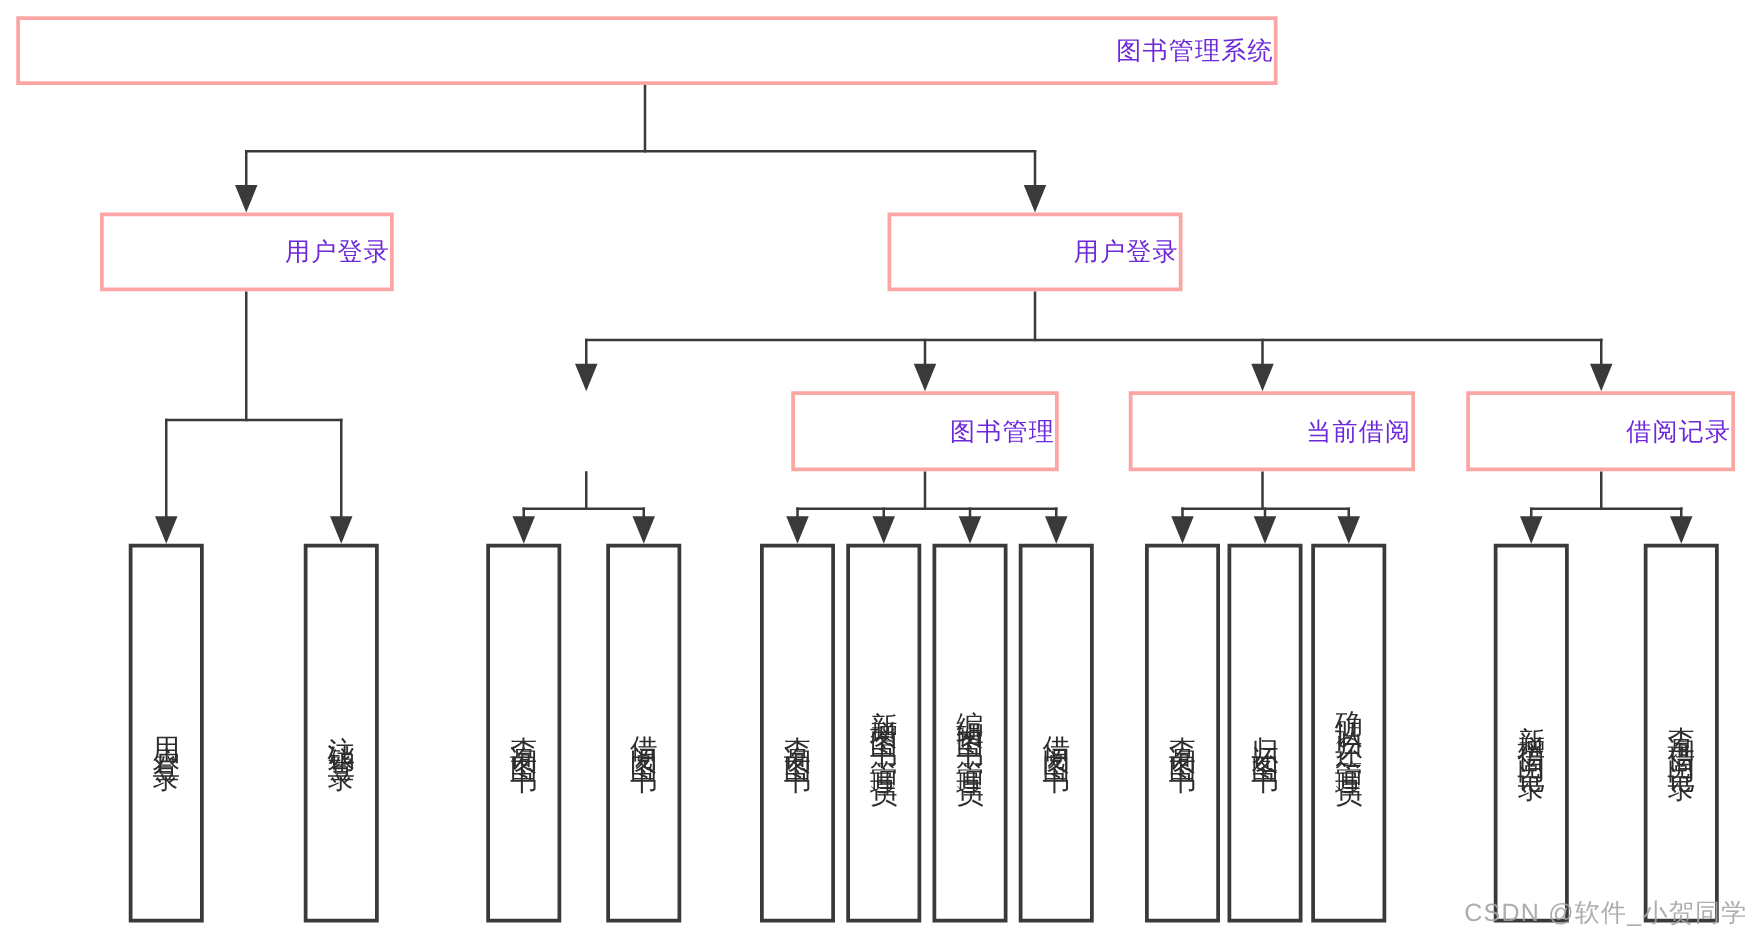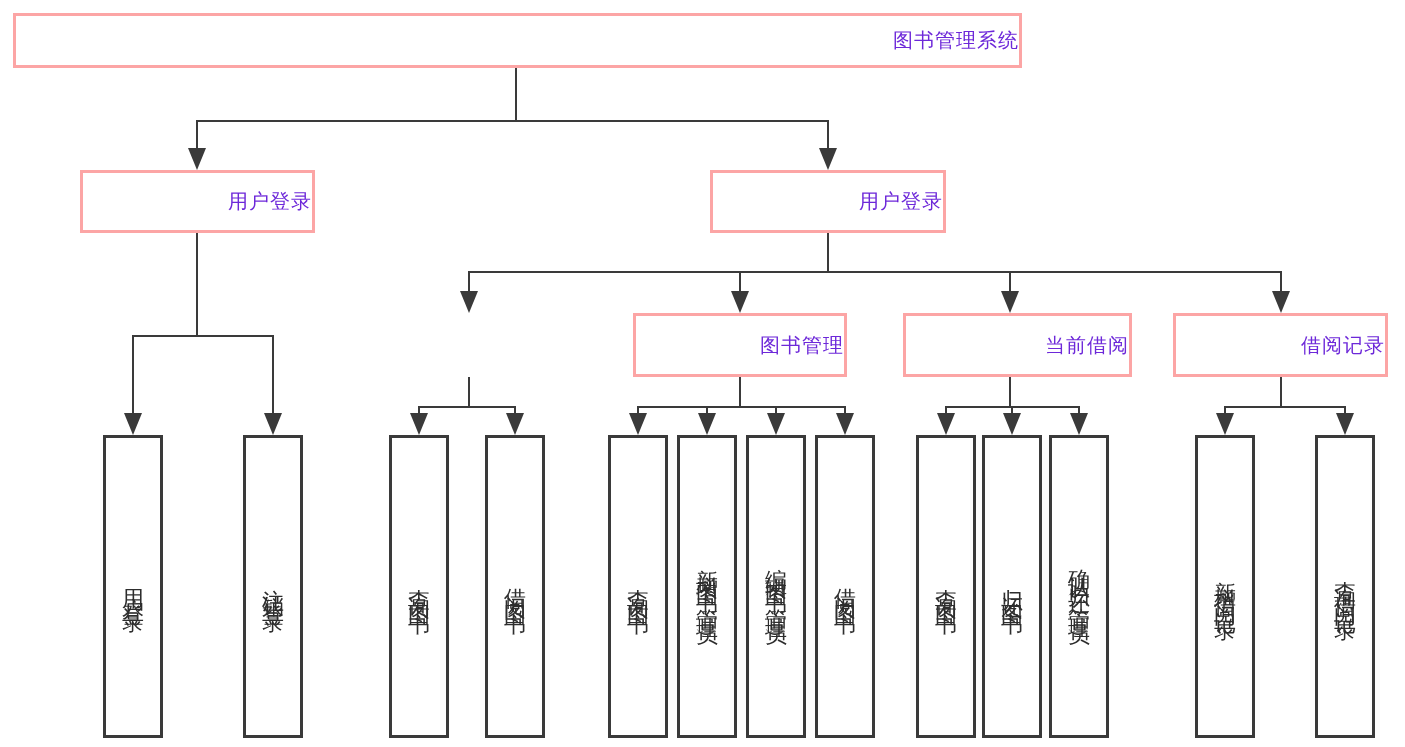--- a/index.html
+++ b/index.html
@@ -197,14 +197,15 @@
     <span class="vtext">确认归还（管理员）</span>
   </div>
 
   <div class="vnode" style="left:1195px">
     <span class="vtext">新增借阅记录</span>
   </div>
   <div class="vnode" style="left:1315px">
     <span class="vtext">查询借阅记录</span>
   </div>
 
+  <div class="watermark">CSDN @软件_小贺同学</div>
 
 </div>
 
 </body></html>

